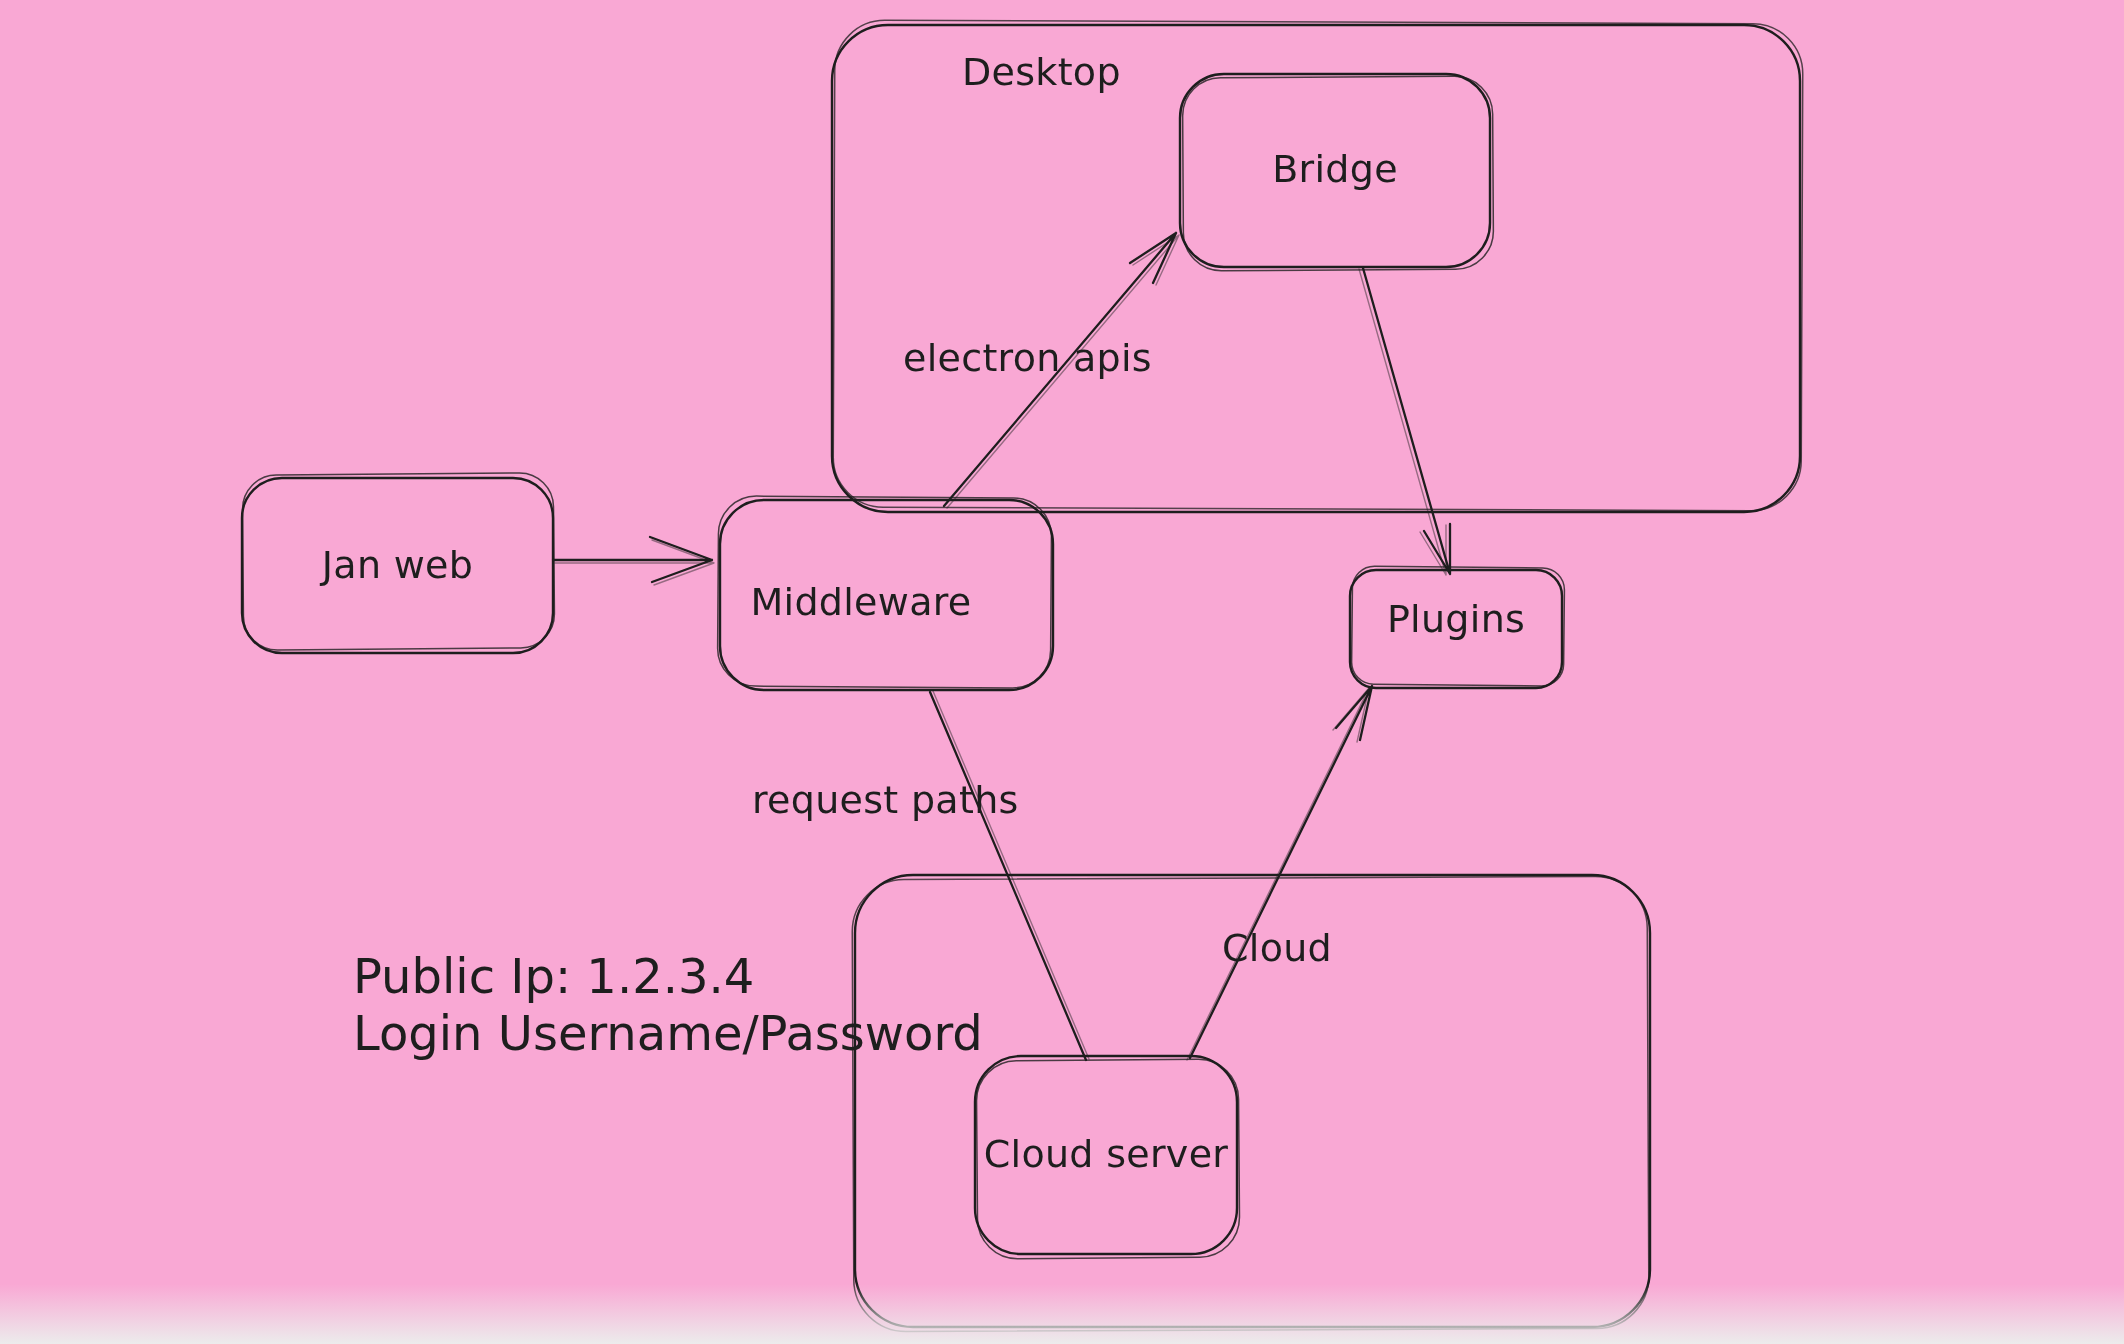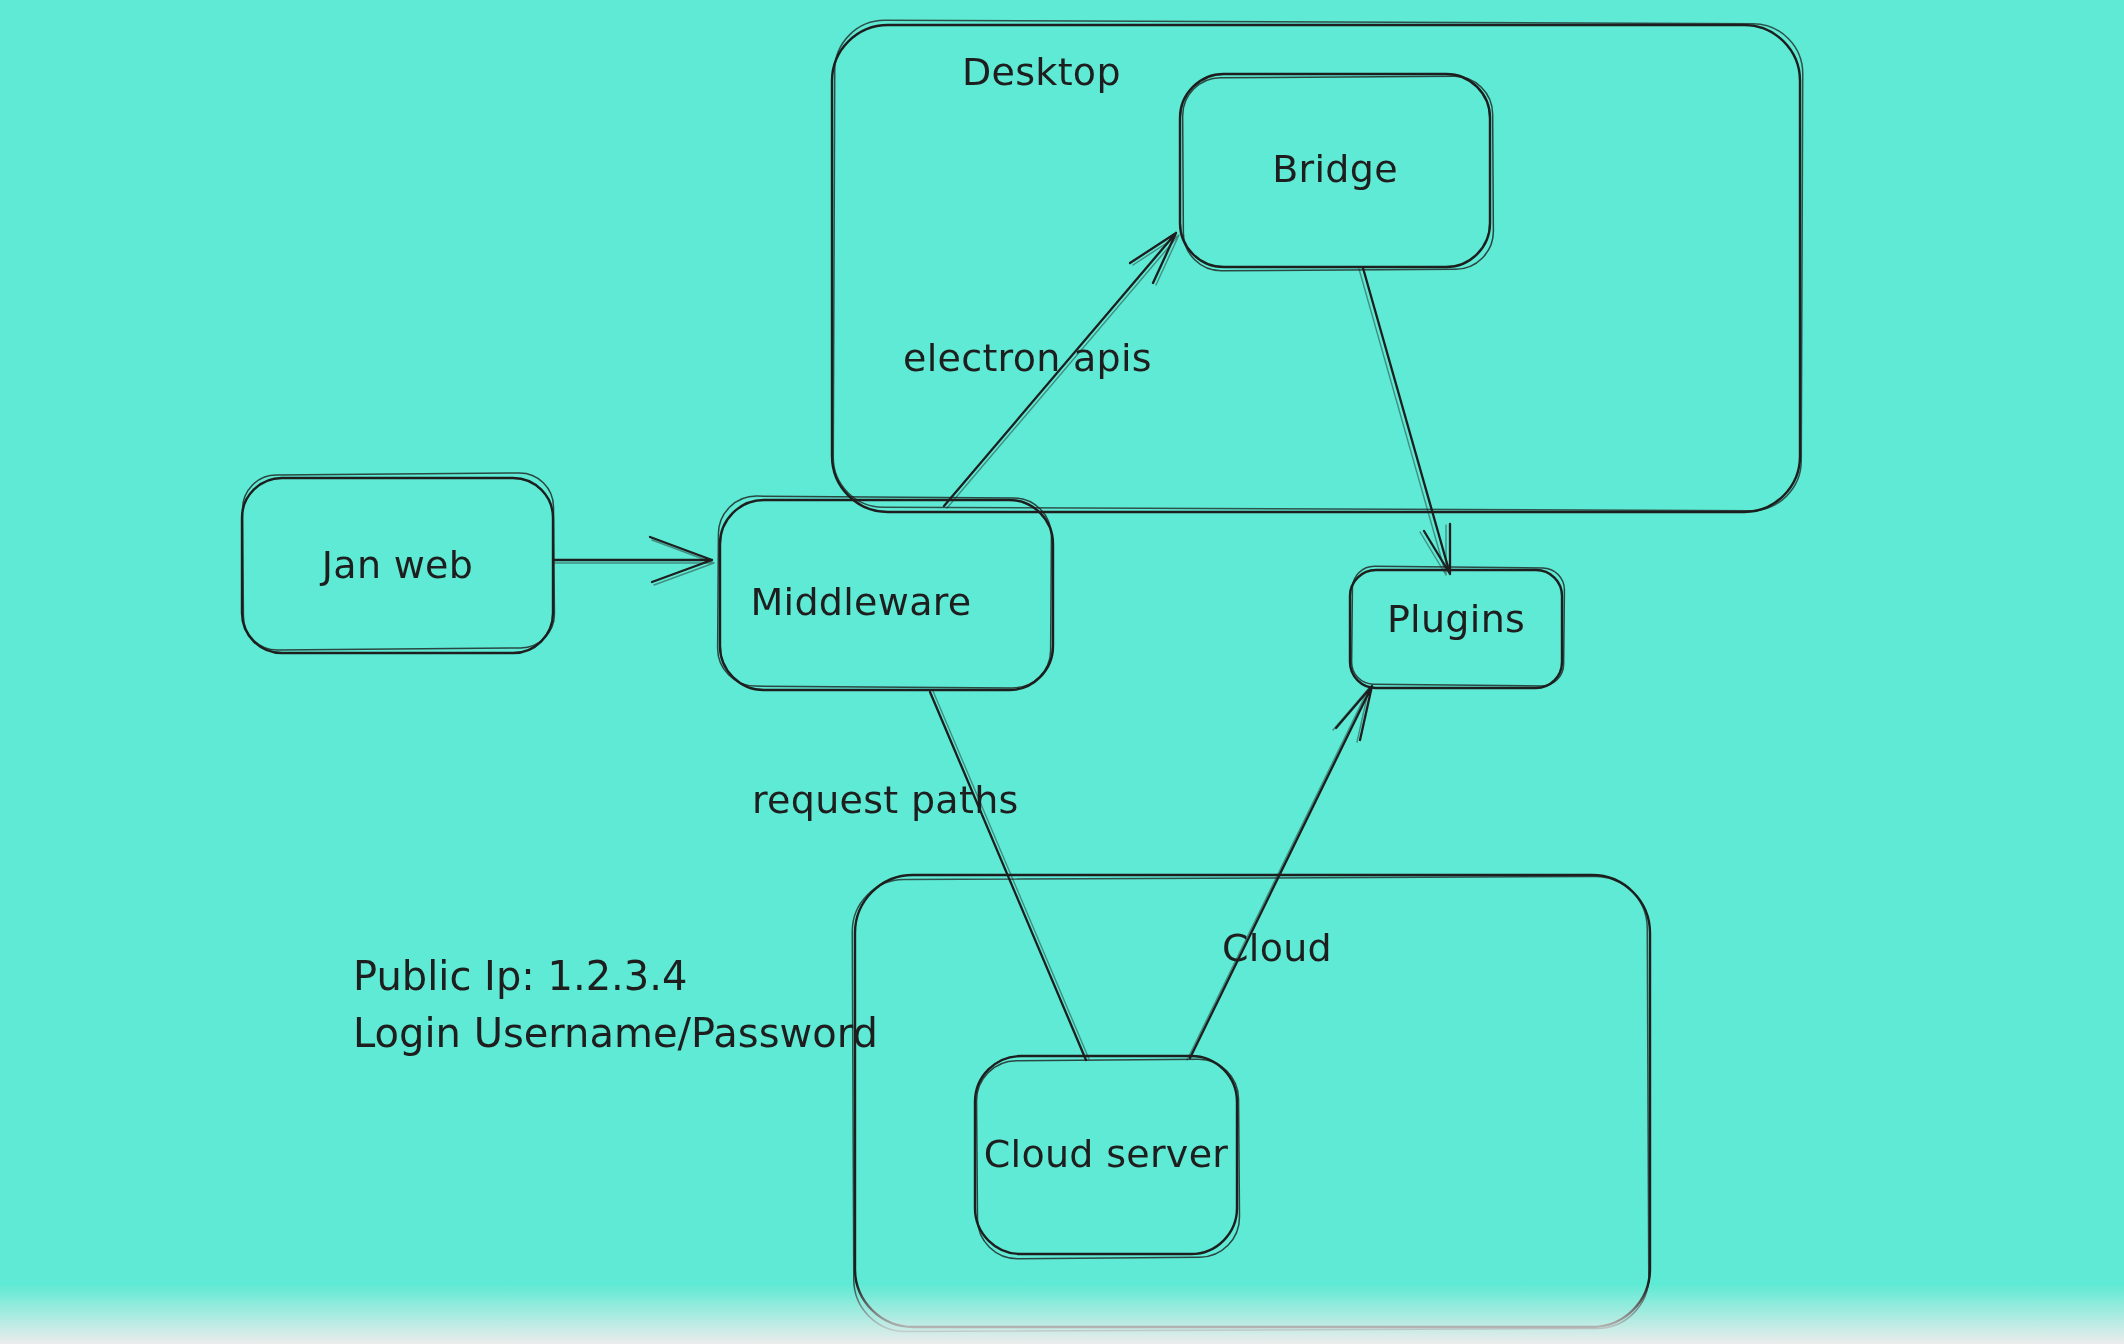--- a/index.html
+++ b/index.html
@@ -1,37 +1,37 @@
 <!DOCTYPE html>
 <html><head>
 <meta charset="utf-8">
 <style>
   html,body{margin:0;padding:0;background:#ffffff;}
   .canvas{
     position:relative;
     width:2124px;height:1344px;
-    background:#5eead4;
+    background:#f9a8d4;
     overflow:hidden;
     font-family:"DejaVu Sans", sans-serif;
     color:#1e1e1e;
   }
   .edges-svg{position:absolute;left:0;top:0;width:2124px;height:1344px;}
   .lbl{
     position:absolute;
     font-size:38px;
     line-height:1.2;
     white-space:nowrap;
     letter-spacing:.3px;
     color:#1e1e1e;
   }
   .node-lbl{
     display:flex;align-items:center;justify-content:center;
     text-align:center;
   }
-  .annot{font-size:40px;line-height:57px;}
+  .annot{font-size:48px;line-height:57px;}
   .bottom-fade{
     position:absolute;left:0;bottom:0;width:100%;height:60px;
     background:linear-gradient(180deg, rgba(236,236,236,0) 0%, #ececec 100%);
     pointer-events:none;
   }
 </style>
 </head>
 <body>
 
 <div class="canvas">

